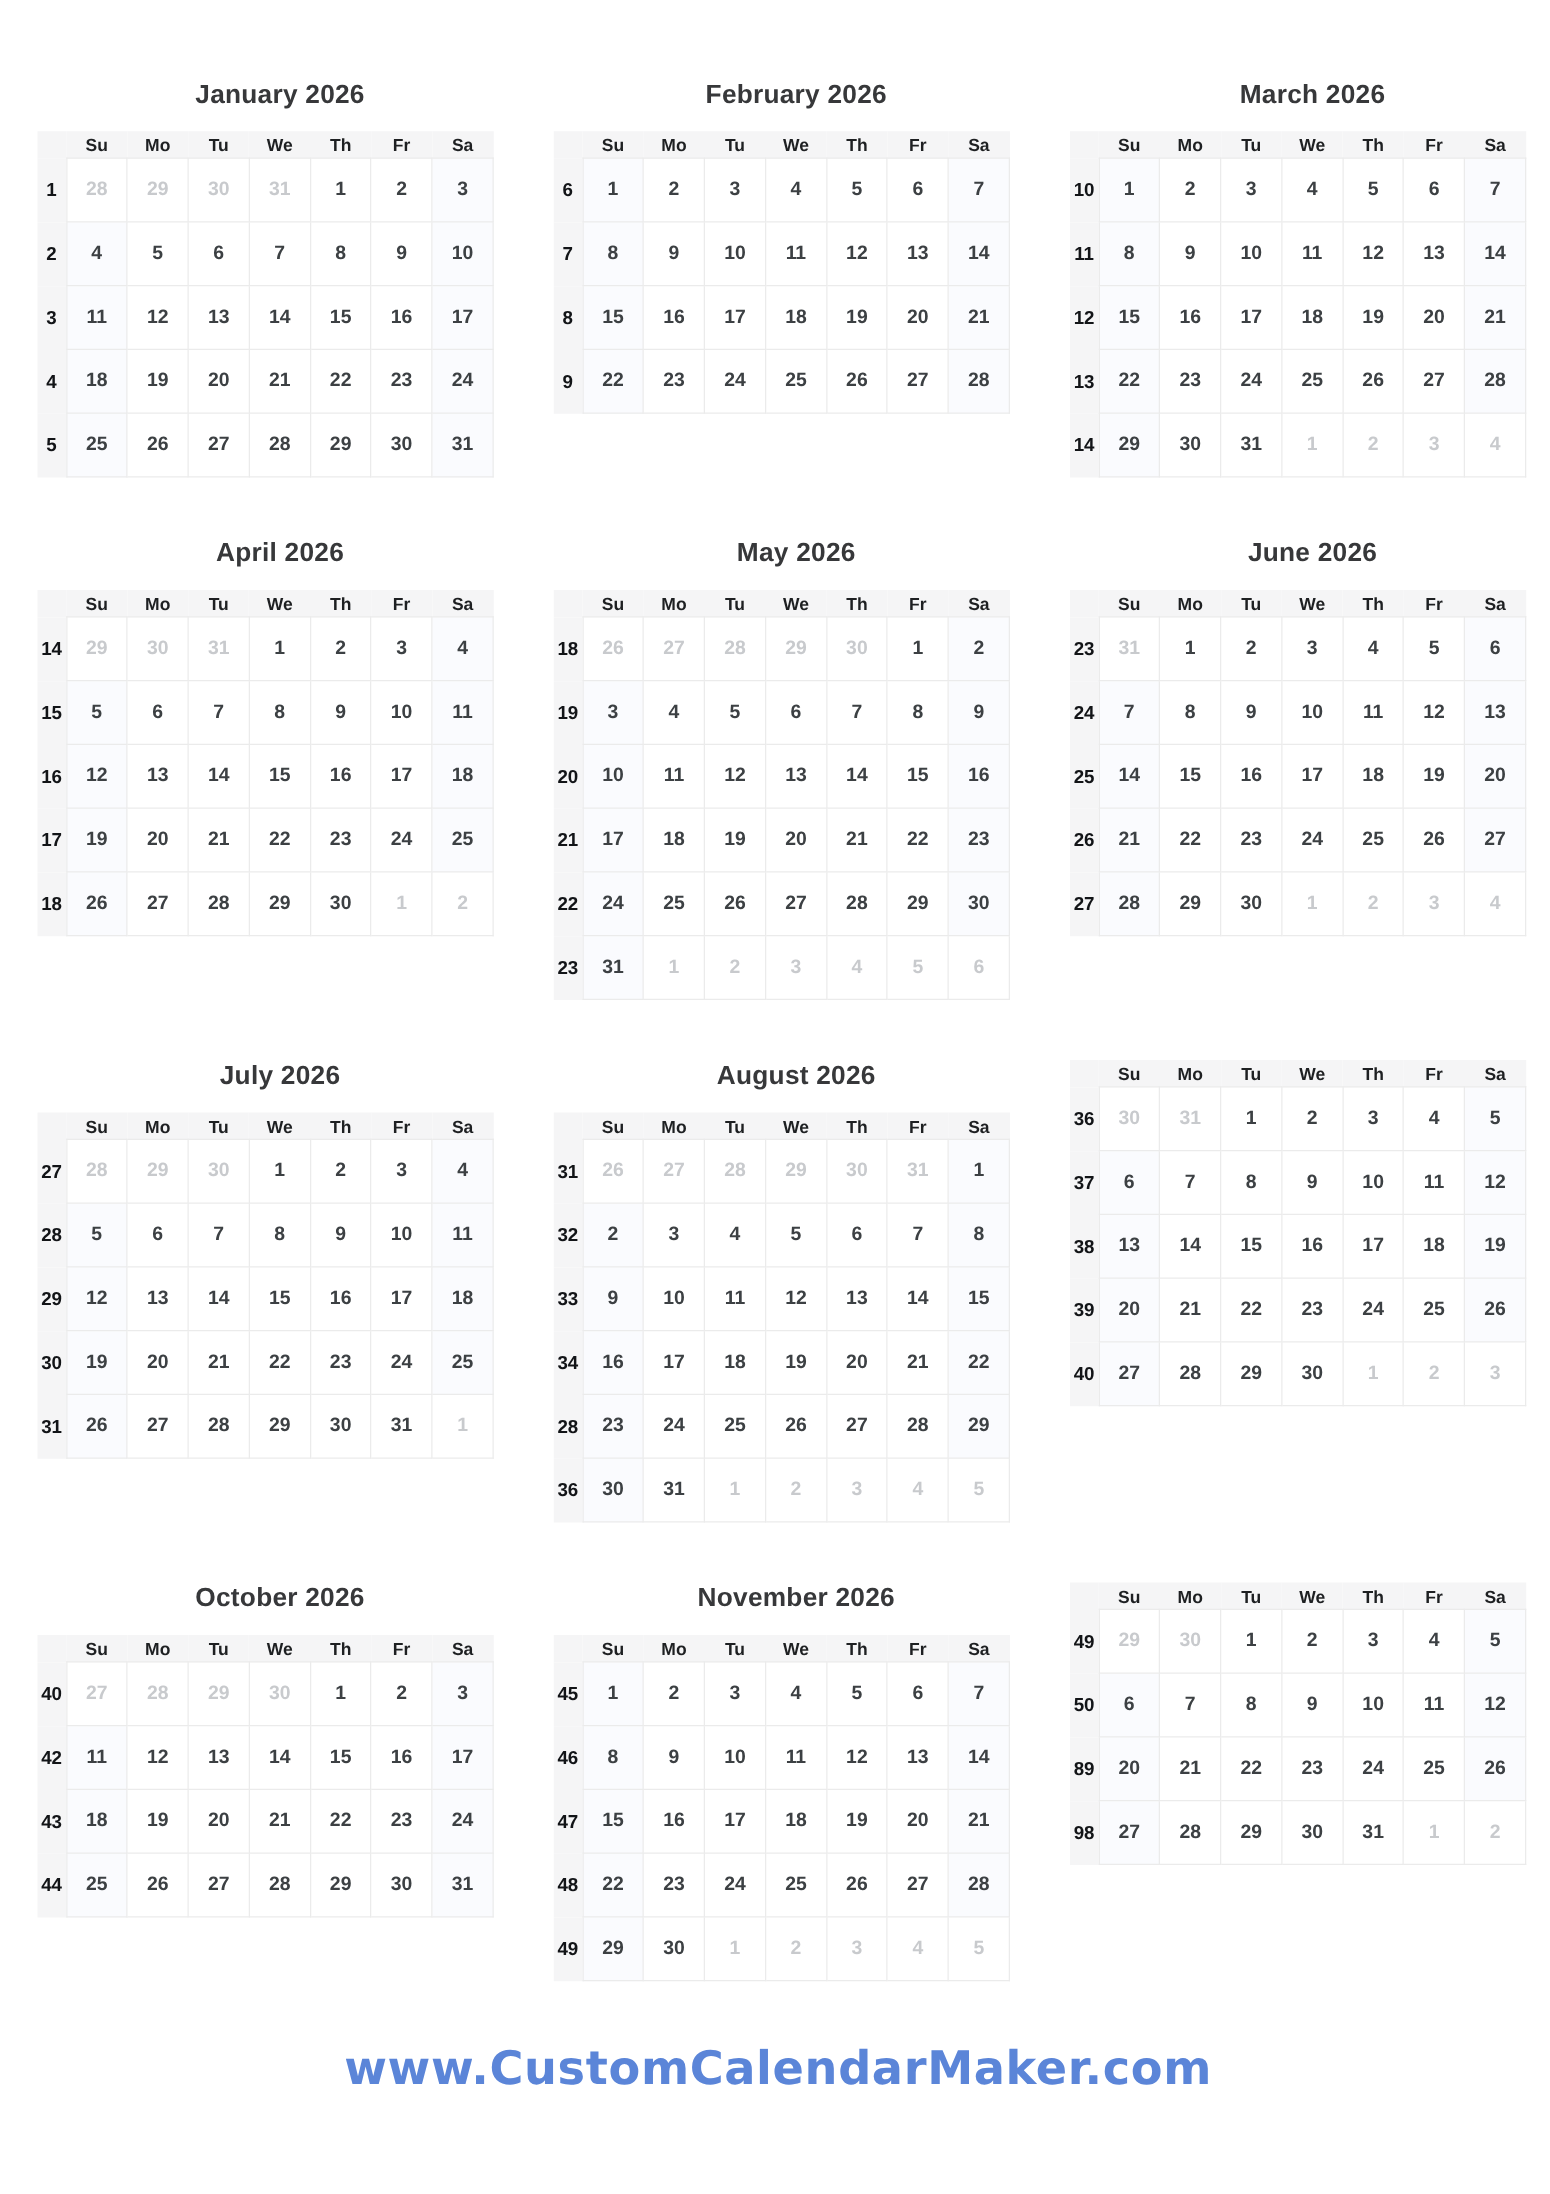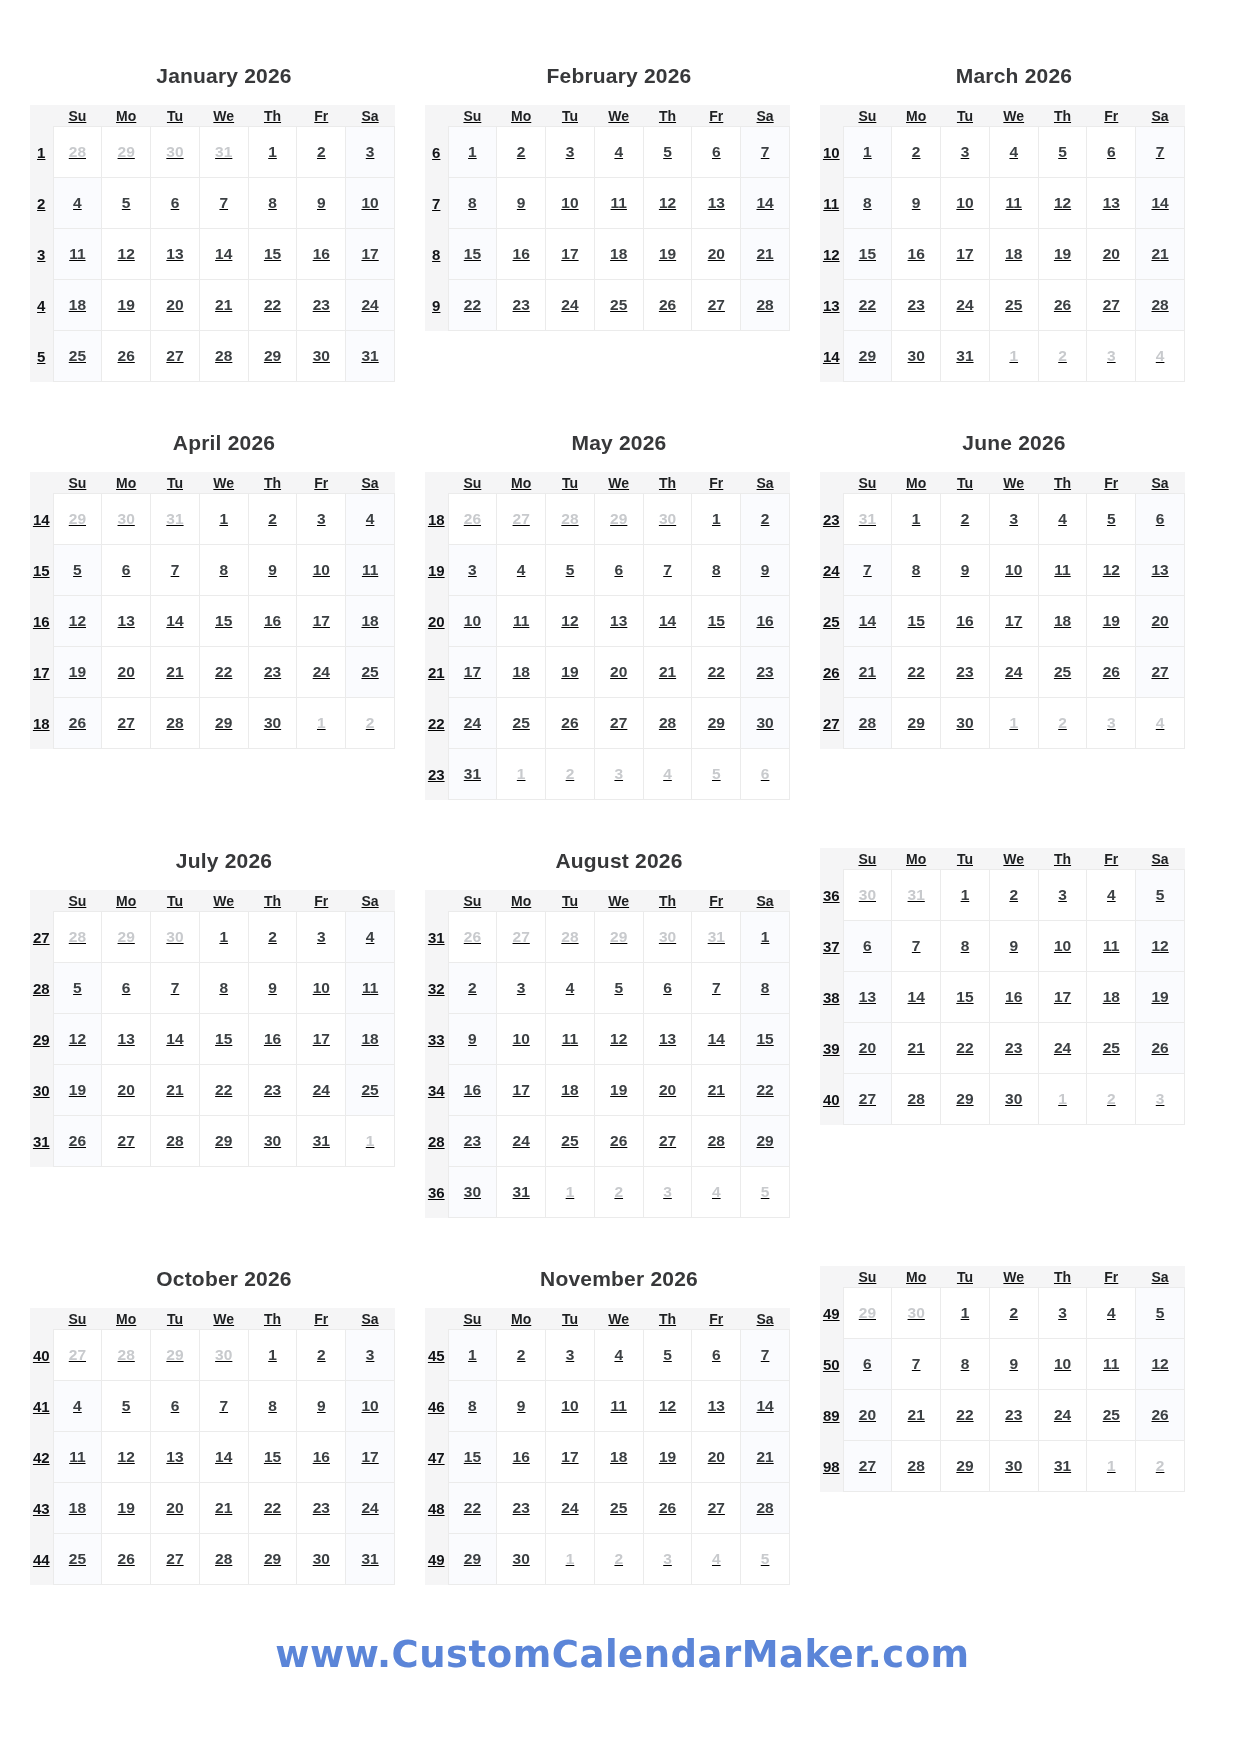--- a/index.html
+++ b/index.html
@@ -10,39 +10,38 @@
     font-family: "Liberation Sans", sans-serif;
     overflow: hidden;
   }
   .cal {
     padding: 63px 0 0 30px;
     width: 1185px;
   }
   .month-row {
     display: grid;
     grid-template-columns: repeat(3, 365px);
-    column-gap: 30px;
+    column-gap: 48px;
     align-items: start;
     margin-bottom: 48px;
   }
   .month-row:last-of-type { margin-bottom: 0; }
   .month-title {
     font-size: 21px;
     font-weight: 700;
     color: #37383a;
     line-height: 26px;
     text-align: center;
     margin: 0 0 16px 23px;
     letter-spacing: 0.2px;
   }
   table.month-table {
     border-collapse: collapse;
     table-layout: fixed;
     width: 365px;
-    text-decoration: underline;
   }
   table.month-table th.corner { width: 23px; }
   table.month-table thead th {
     background: #f5f5f6;
     height: 21px;
     font-size: 14px;
     font-weight: 700;
     color: #1e2022;
     padding: 0;
     border: 0;
@@ -747,30 +746,20 @@
               <td class="wnum">40</td>
               <td class="day weekend muted">27</td>
               <td class="day muted">28</td>
               <td class="day muted">29</td>
               <td class="day muted">30</td>
               <td class="day">1</td>
               <td class="day">2</td>
               <td class="day weekend">3</td>
             </tr>
             <tr>
-              <td class="wnum">41</td>
-              <td class="day weekend">4</td>
-              <td class="day">5</td>
-              <td class="day">6</td>
-              <td class="day">7</td>
-              <td class="day">8</td>
-              <td class="day">9</td>
-              <td class="day weekend">10</td>
-            </tr>
-            <tr>
               <td class="wnum">42</td>
               <td class="day weekend">11</td>
               <td class="day">12</td>
               <td class="day">13</td>
               <td class="day">14</td>
               <td class="day">15</td>
               <td class="day">16</td>
               <td class="day weekend">17</td>
             </tr>
             <tr>

